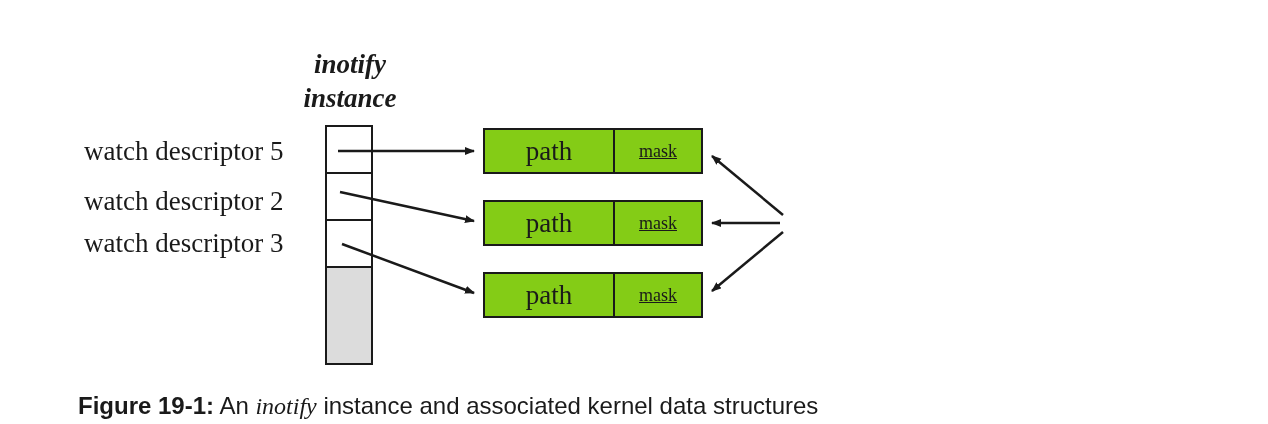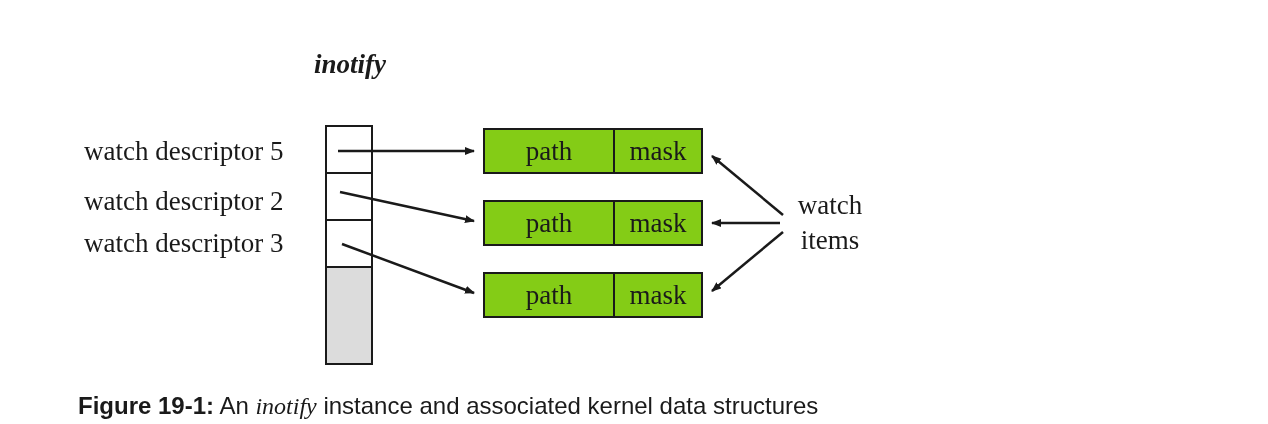--- a/index.html
+++ b/index.html
@@ -63,21 +63,22 @@
   .pm-box.b3 { top: 252px; }
   .pm-path {
     width: 128px;
     border-right: 2px solid #1a1a1a;
     display: flex; align-items: center; justify-content: center;
     font-size: 27px;
   }
   .pm-mask {
     flex: 1;
     display: flex; align-items: center; justify-content: center;
-    font-size: 27px;
+    font-size: 18px;
+    text-decoration: underline;
   }
   .watch-items {
     position: absolute;
     left: 788px; top: 168px;
     width: 84px;
     text-align: center;
     font-size: 27px;
     line-height: 1.3;
   }
   .arrows {
@@ -95,20 +96,21 @@
   .caption .cap-prefix { font-weight: bold; }
   .caption .cap-italic { font-family: "Liberation Serif", serif; font-style: italic; }
 </style>
 </head>
 <body>
 
 <div class="canvas">
 
   <div class="instance-title">
     <div>inotify</div>
+    <div>instance</div>
   </div>
 
   <div class="wd-label wd-1">watch descriptor 5</div>
   <div class="wd-label wd-2">watch descriptor 2</div>
   <div class="wd-label wd-3">watch descriptor 3</div>
 
   <div class="column">
     <div class="cell"></div>
     <div class="cell"></div>
     <div class="cell"></div>
@@ -121,24 +123,20 @@
   </div>
   <div class="pm-box b2">
     <div class="pm-path">path</div>
     <div class="pm-mask">mask</div>
   </div>
   <div class="pm-box b3">
     <div class="pm-path">path</div>
     <div class="pm-mask">mask</div>
   </div>
 
-  <div class="watch-items">
-    <div>watch</div>
-    <div>items</div>
-  </div>
 
   <svg class="arrows" width="1268" height="424">
     <defs>
       <marker id="arrowhead" markerWidth="12" markerHeight="10" refX="9" refY="4" orient="auto" markerUnits="userSpaceOnUse">
         <path d="M0,0 L10,4 L0,8 z" fill="#1a1a1a"></path>
       </marker>
     </defs>
 
     <line x1="338" y1="131" x2="474" y2="131" stroke="#1a1a1a" stroke-width="2.5" marker-end="url(#arrowhead)"></line>
     <line x1="340" y1="172" x2="474" y2="201" stroke="#1a1a1a" stroke-width="2.5" marker-end="url(#arrowhead)"></line>

